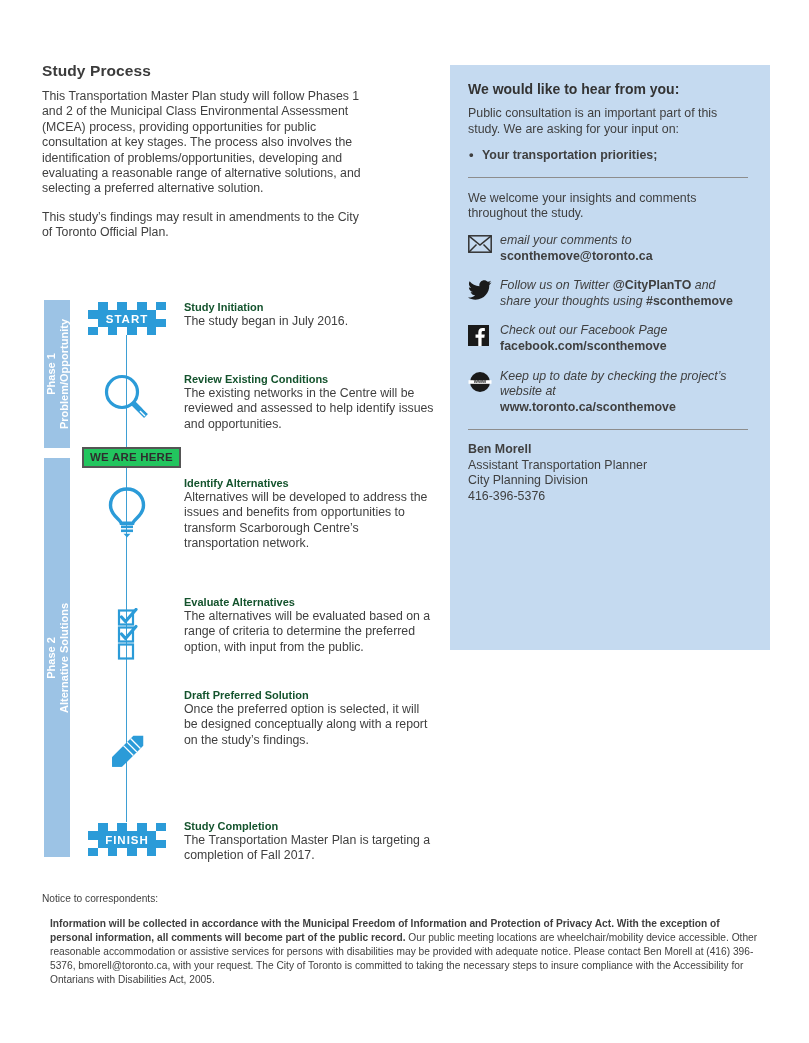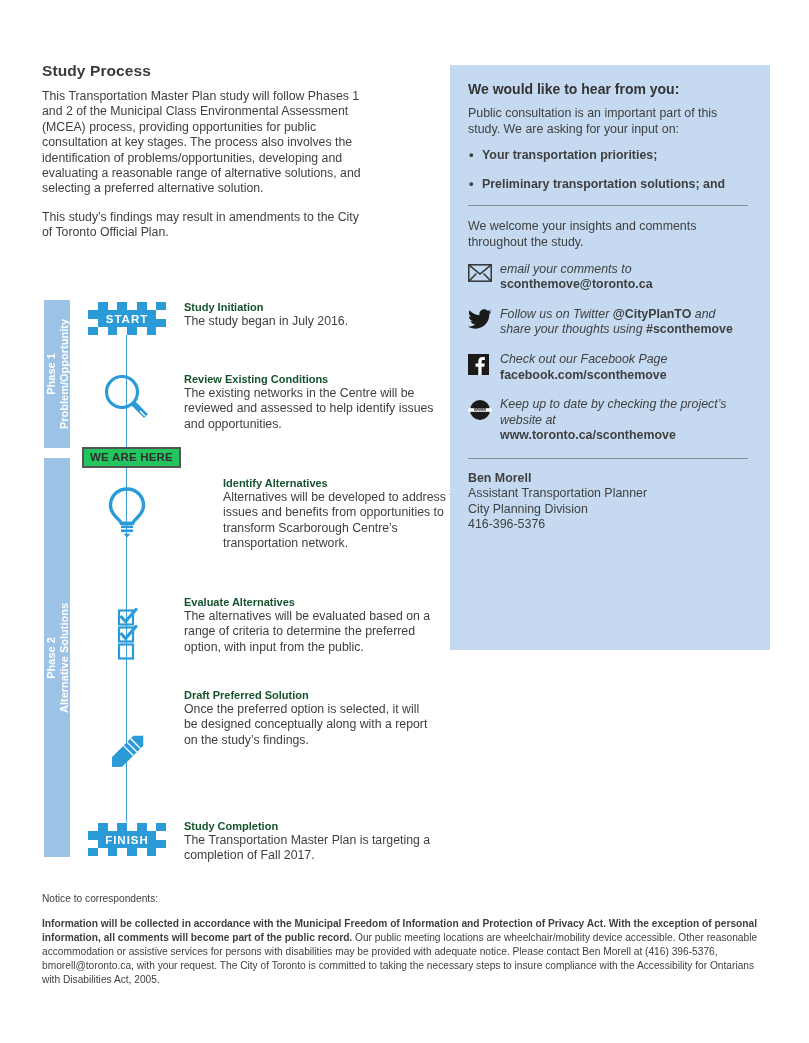--- a/index.html
+++ b/index.html
@@ -257,21 +257,21 @@
   }
   #notice-label {
     font-size: 10.2px;
     color: #3f3f3f;
     margin: 0 0 13px 0;
   }
   #notice-body {
     font-size: 10.2px;
     line-height: 14px;
     color: #3f3f3f;
-    margin: 0;
+    margin: 8px;
     text-align: left;
   }
   #notice-body b { font-weight: bold; }
 </style>
 </head>
 <body>
 
 <div id="left-column">
   <h1 id="study-process-title">Study Process</h1>
   <p class="body-para">This Transportation Master Plan study will follow Phases 1 and 2 of the Municipal Class Environmental Assessment (MCEA) process, providing opportunities for public consultation at key stages.  The process also involves the identification of problems/opportunities, developing and evaluating a reasonable range of alternative solutions, and selecting a preferred alternative solution.</p>
@@ -339,21 +339,21 @@
   <div id="we-are-here">WE ARE HERE</div>
 
   <div class="tl-icon" style="top:484px;">
     <svg width="48" height="56" viewBox="0 0 48 56">
       <path d="M24 5 C14.5 5 7.5 12.3 7.5 21.3 C7.5 27.2 11 31.2 14.5 34.4 C16.6 36.3 17.8 37.6 18.2 39.2 L29.8 39.2 C30.2 37.6 31.4 36.3 33.5 34.4 C37 31.2 40.5 27.2 40.5 21.3 C40.5 12.3 33.5 5 24 5 Z" fill="none" stroke="#2B9BD8" stroke-width="3.4"></path>
       <rect x="18" y="41.5" width="12" height="2.6" fill="#2B9BD8"></rect>
       <rect x="18" y="45.5" width="12" height="2.6" fill="#2B9BD8"></rect>
       <path d="M20.5 49.8 L27.5 49.8 L24 53.5 Z" fill="#2B9BD8"></path>
     </svg>
   </div>
-  <div class="step-text" style="top:477px;margin-left:39px;">
+  <div class="step-text" style="top:477px;">
     <p class="step-title">Identify Alternatives</p>
     <p class="step-desc">Alternatives will be developed to address the issues and benefits from opportunities to transform Scarborough Centre’s transportation network.</p>
   </div>
 
   <div class="tl-icon" style="top:608px;">
     <svg width="44" height="54" viewBox="0 0 44 54">
       <rect x="14" y="2.5" width="14" height="14" fill="none" stroke="#2B9BD8" stroke-width="2.2"></rect>
       <path d="M16.5 9 L20.5 13.5 L31 1.5" fill="none" stroke="#2B9BD8" stroke-width="3.2" stroke-linecap="round" stroke-linejoin="round"></path>
       <rect x="14" y="19.5" width="14" height="14" fill="none" stroke="#2B9BD8" stroke-width="2.2"></rect>
       <path d="M16.5 26 L20.5 30.5 L31 18.5" fill="none" stroke="#2B9BD8" stroke-width="3.2" stroke-linecap="round" stroke-linejoin="round"></path>
@@ -409,21 +409,20 @@
     <p class="step-desc">The Transportation Master Plan is targeting a completion of Fall 2017.</p>
   </div>
 </div>
 
 <div id="hear-panel">
   <div id="hear-panel-inner">
     <h2 id="hear-title">We would like to hear from you:</h2>
     <p class="panel-para">Public consultation is an important part of this study. We are asking for your input on:</p>
     <ul id="hear-bullets">
       <li>Your transportation priorities;</li>
-      <li>Preliminary transportation solutions; and</li>
     </ul>
 
     <div class="panel-divider"></div>
 
     <p class="panel-para">We welcome your insights and comments throughout the study.</p>
 
     <div class="contact-row">
       <div class="contact-icon">
         <svg width="24" height="18" viewBox="0 0 24 18">
           <rect x="0.8" y="0.8" width="22.4" height="16.4" fill="none" stroke="#333" stroke-width="1.5"></rect>

